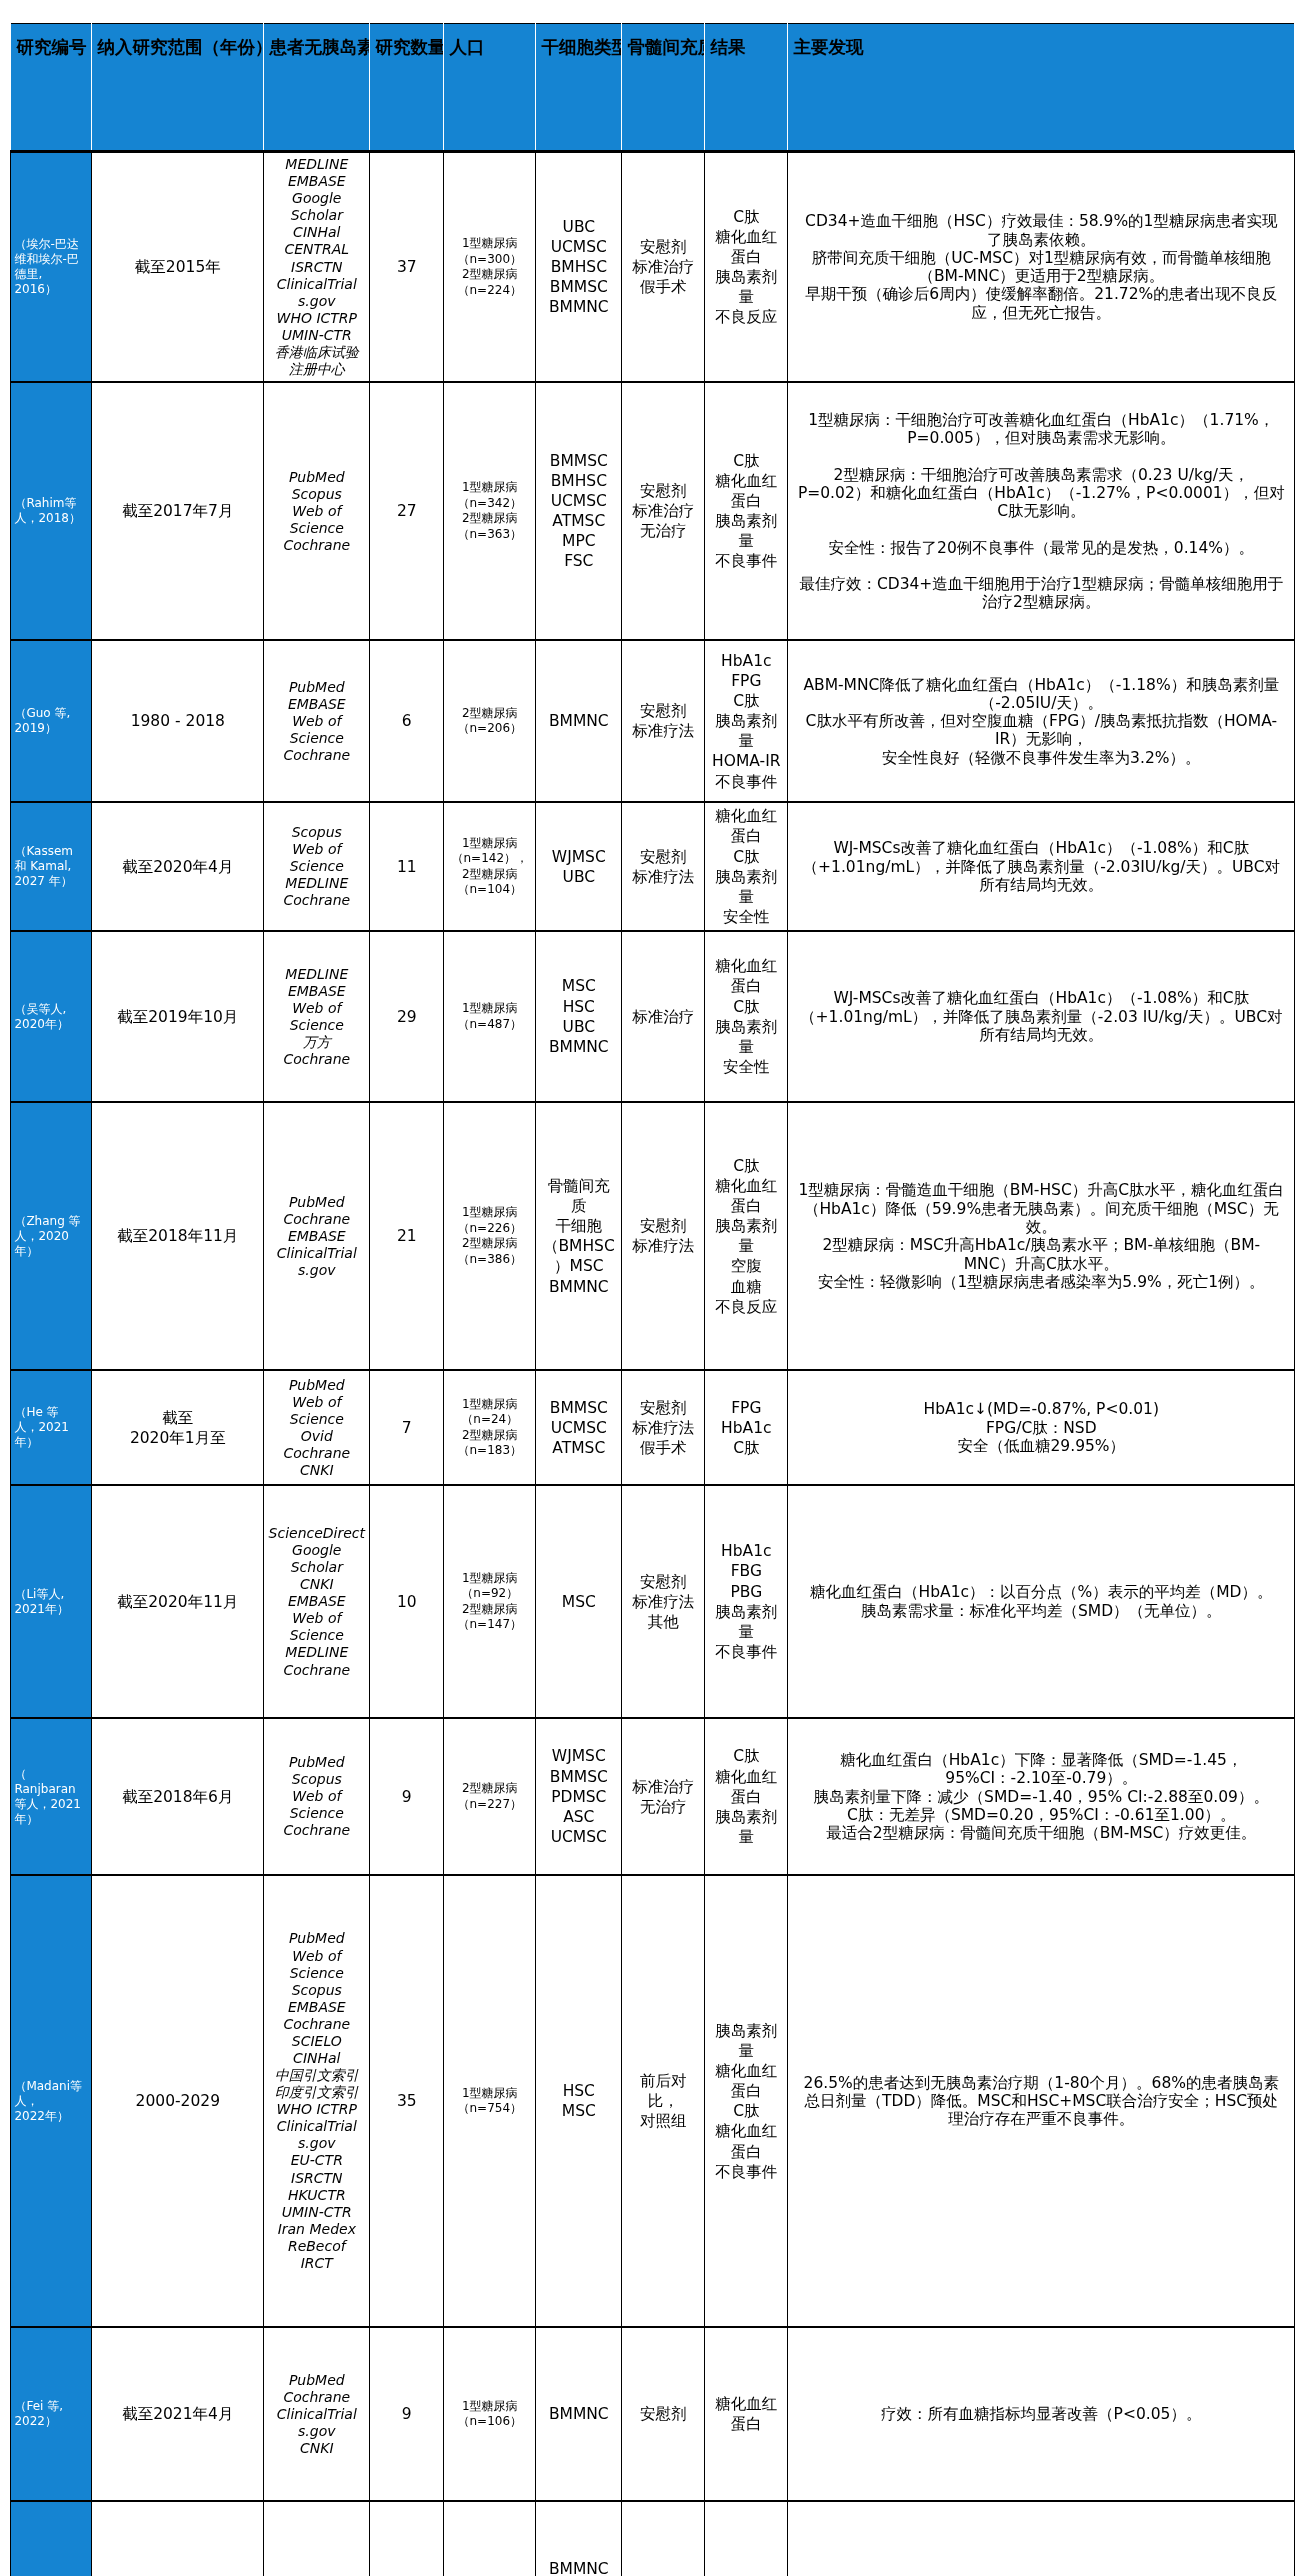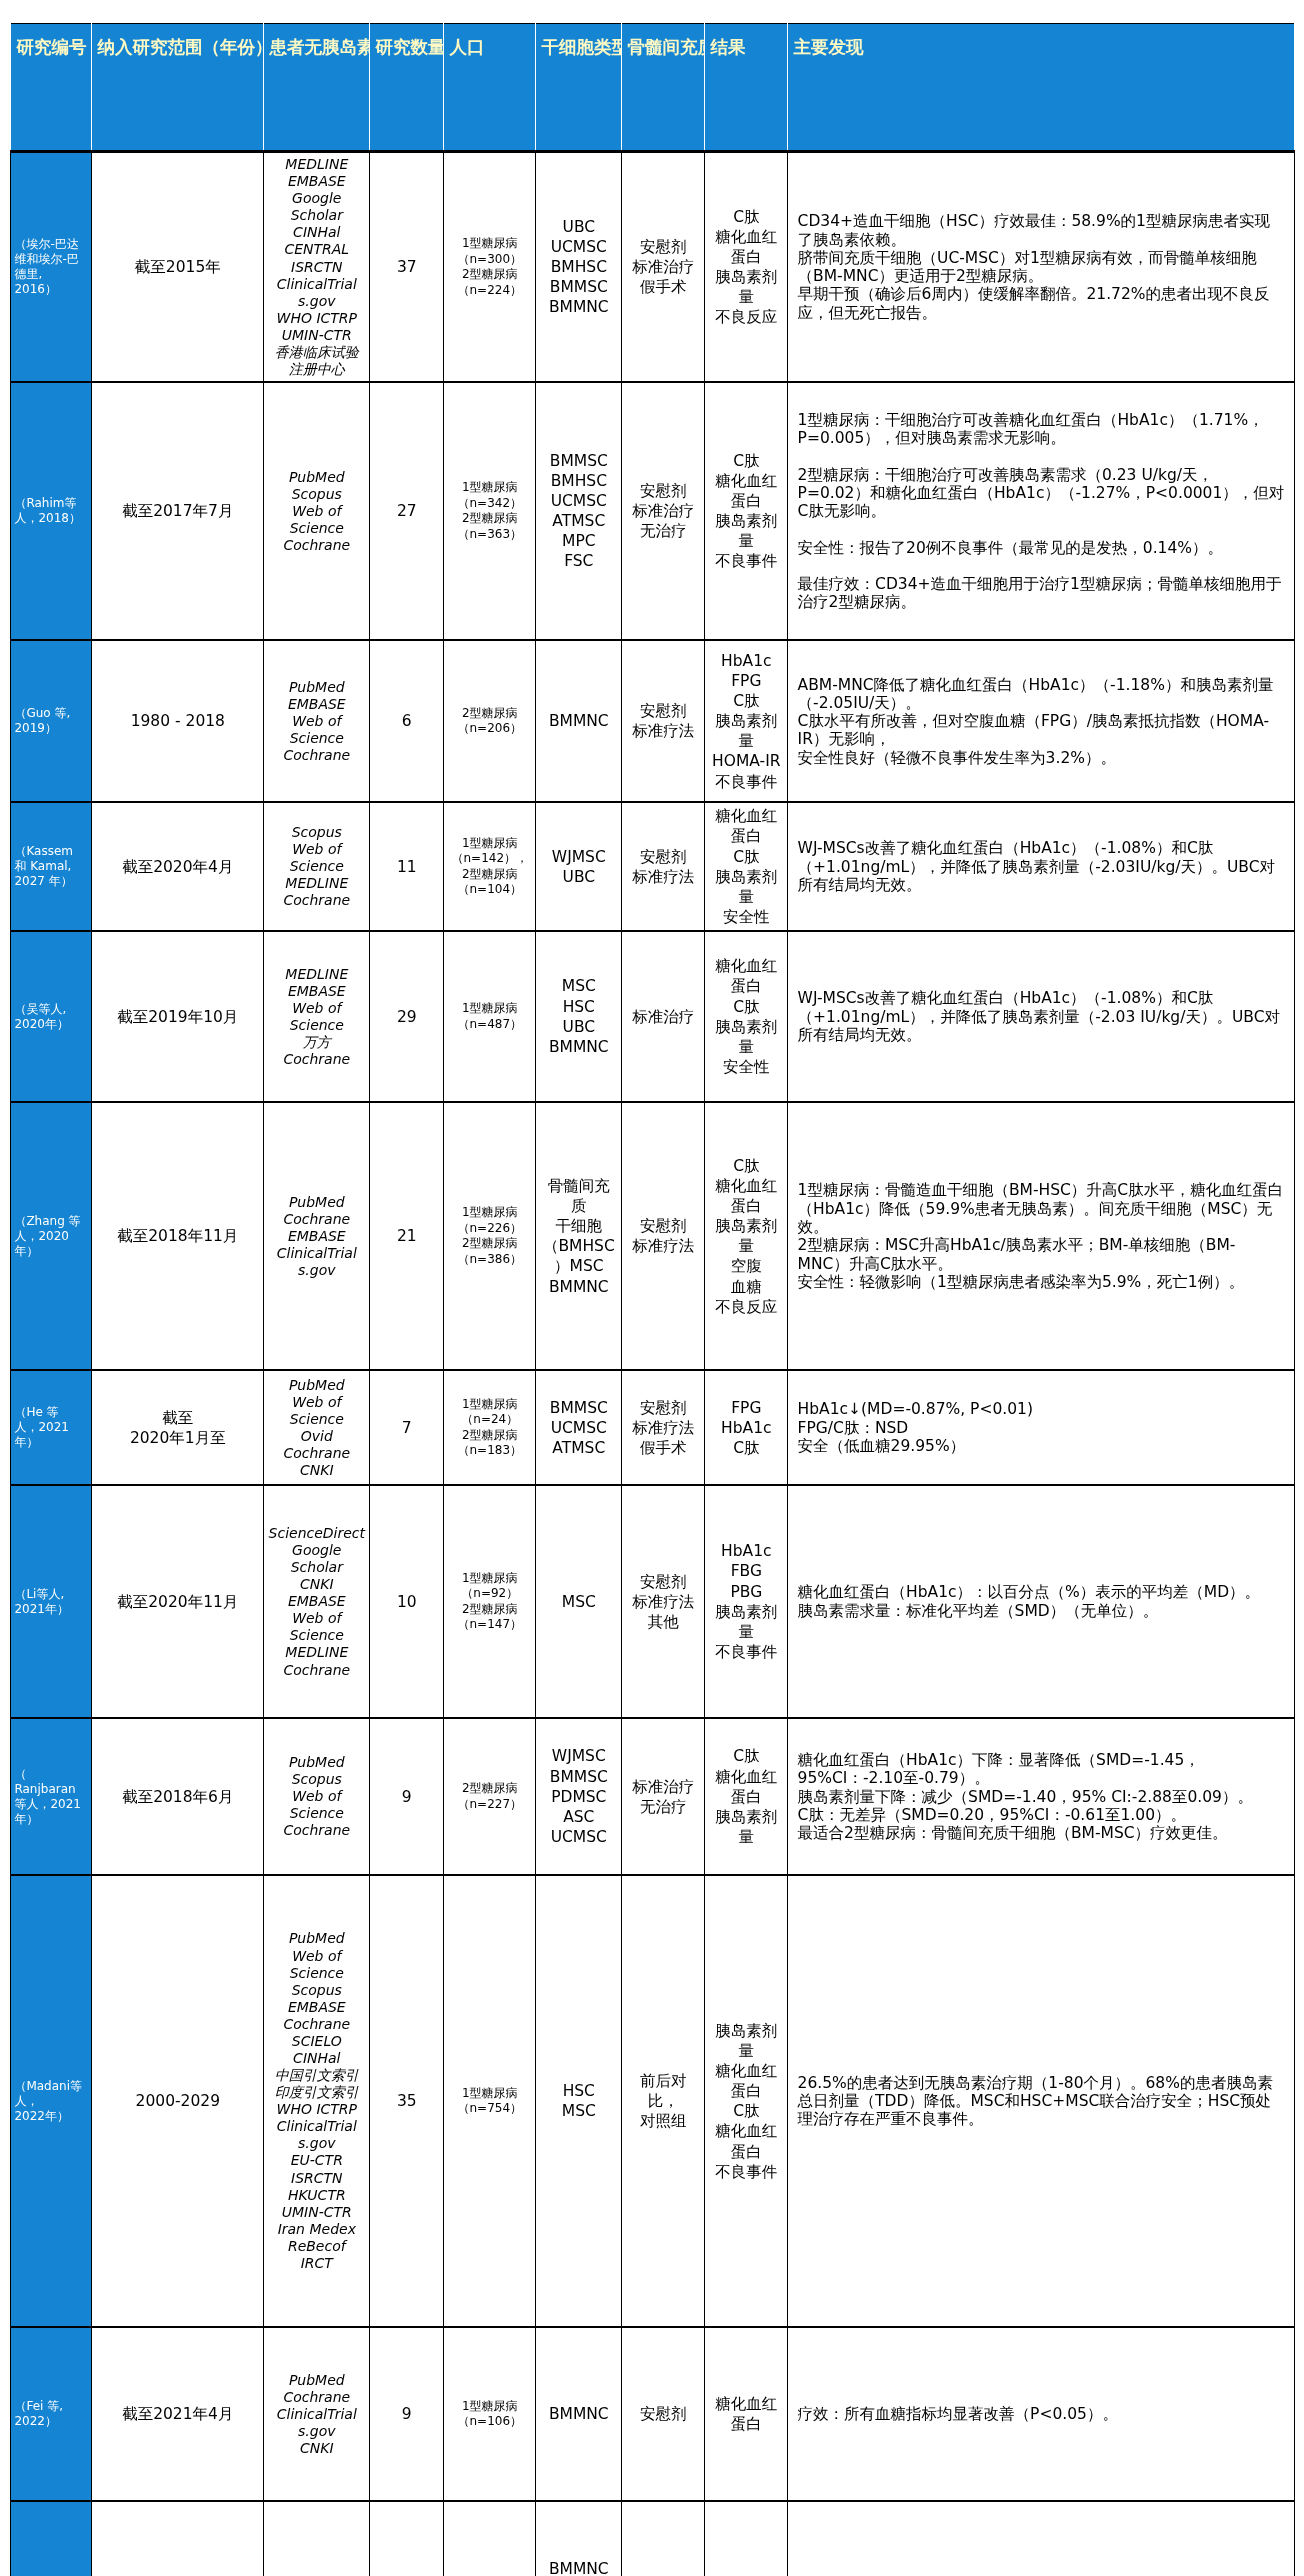--- a/index.html
+++ b/index.html
@@ -1,29 +1,29 @@
 <!DOCTYPE html>
 <html style="--hdr: #1584D2;font-size:8.2px"><head>
 <meta charset="utf-8">
 <style>
   html,body{margin:0;padding:0;background:#ffffff;}
   body{width:1304px;height:3736px;position:relative;font-family:"DejaVu Sans",sans-serif;color:#000;}
   .tbl-wrap{position:absolute;left:10.3px;top:23px;}
   table{border-collapse:collapse;table-layout:fixed;width:1284px;border:1.5px solid #000;}
   col.c1{width:81px}col.c2{width:172px}col.c3{width:106px}col.c4{width:74px}
   col.c5{width:92px}col.c6{width:86px}col.c7{width:83px}col.c8{width:83px}col.c9{width:507px}
-  th{background:var(--hdr,#1584D2);color:#fef9c3;font-weight:bold;font-size:17.5px;
+  th{background:var(--hdr,#1584D2);color:#000000;font-weight:bold;font-size:17.5px;
      text-align:left;vertical-align:top;padding:11.3px 3.1px 3.1px 5.2px;white-space:nowrap;overflow:hidden;
      border-left:1px solid #ffffff;border-right:1px solid #ffffff;border-bottom:3.1px solid #000;height:128px;box-sizing:border-box;}
   td{border:1px solid #000;border-top:2.6px solid #000;border-bottom:2.6px solid #000;
      vertical-align:middle;text-align:center;font-size:15.5px;line-height:1.3;
      padding:3.1px 4.1px;white-space:pre-line;overflow:hidden;box-sizing:border-box;}
   td.col-id{background:var(--hdr,#1584D2);color:#fff;text-align:left;padding-left:3.1px;font-size:12px;line-height:1.25;}
   td.col-db{font-size:14px;line-height:1.22;font-style:italic;}
-  td.col-find{text-align:left;font-size:15.5px;line-height:1.18;padding:5.2px 9.3px;}
+  td.col-find{text-align:center;font-size:15.5px;line-height:1.18;padding:5.2px 9.3px;}
   td.col-pop{position:relative;font-size:12px;}
   tbody tr:nth-child(1){height:218px}
   tbody tr:nth-child(2){height:258px}
   tbody tr:nth-child(3){height:162px}
   tbody tr:nth-child(4){height:97px}
   tbody tr:nth-child(5){height:171px}
   tbody tr:nth-child(6){height:268px}
   tbody tr:nth-child(7){height:115px}
   tbody tr:nth-child(8){height:233px}
   tbody tr:nth-child(9){height:157px}

